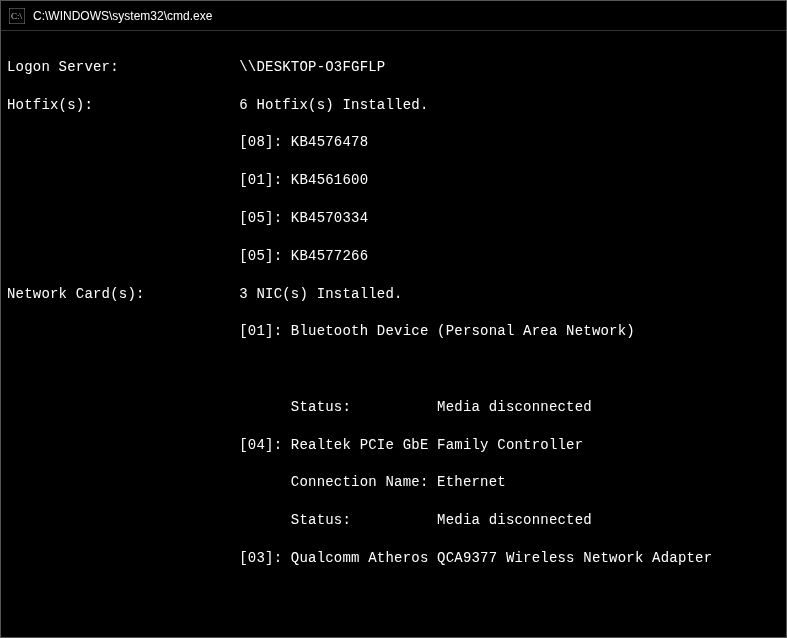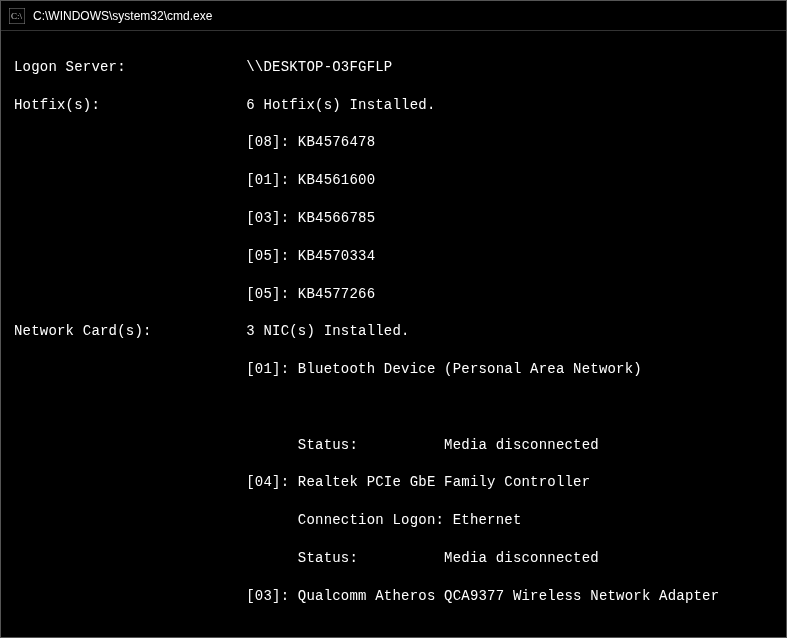--- a/index.html
+++ b/index.html
@@ -31,49 +31,48 @@
     display: inline-flex;
     align-items: center;
     justify-content: center;
   }
   .terminal {
     padding: 8px 6px;
     line-height: 1.35;
     white-space: pre;
     letter-spacing: 0.2px;
   }
-  .line { display: block; margin-left: 7px; }
+  .line { display: block; }
 </style>
 </head>
 <body>
 
 <div class="titlebar">
   <span class="titlebar-icon">
     <svg width="16" height="16" viewBox="0 0 16 16">
       <rect x="0" y="0" width="16" height="16" fill="#000" stroke="#888" stroke-width="1"></rect>
       <text x="2" y="11" font-size="9" fill="#ccc" font-family="Consolas">C:\</text>
     </svg>
   </span>
   <span>C:\WINDOWS\system32\cmd.exe</span>
 </div>
 
 <div class="terminal">
 <span class="line"><span>Logon Server:</span>              <span>\\DESKTOP-O3FGFLP</span></span>
 <span class="line"><span>Hotfix(s):</span>                 <span>6 Hotfix(s) Installed.</span></span>
 <span class="line"><span>                           </span><span>[08]: KB4576478</span></span>
 <span class="line"><span>                           </span><span>[01]: KB4561600</span></span>
-<span class="line"><span>                           </span><span>[03]: KB4566785</span></span>
 <span class="line"><span>                           </span><span>[05]: KB4570334</span></span>
 <span class="line"><span>                           </span><span>[05]: KB4577266</span></span>
 <span class="line"><span>Network Card(s):</span>           <span>3 NIC(s) Installed.</span></span>
 <span class="line"><span>                           </span><span>[01]: Bluetooth Device (Personal Area Network)</span></span>
 <span class="line"><span>                                 </span></span>
 <span class="line"><span>                                 </span><span>Status:          Media disconnected</span></span>
 <span class="line"><span>                           </span><span>[04]: Realtek PCIe GbE Family Controller</span></span>
-<span class="line"><span>                                 </span><span>Connection Logon: Ethernet</span></span>
+<span class="line"><span>                                 </span><span>Connection Name: Ethernet</span></span>
 <span class="line"><span>                                 </span><span>Status:          Media disconnected</span></span>
 <span class="line"><span>                           </span><span>[03]: Qualcomm Atheros QCA9377 Wireless Network Adapter</span></span>
 
 
 
 
 
 
 
 

